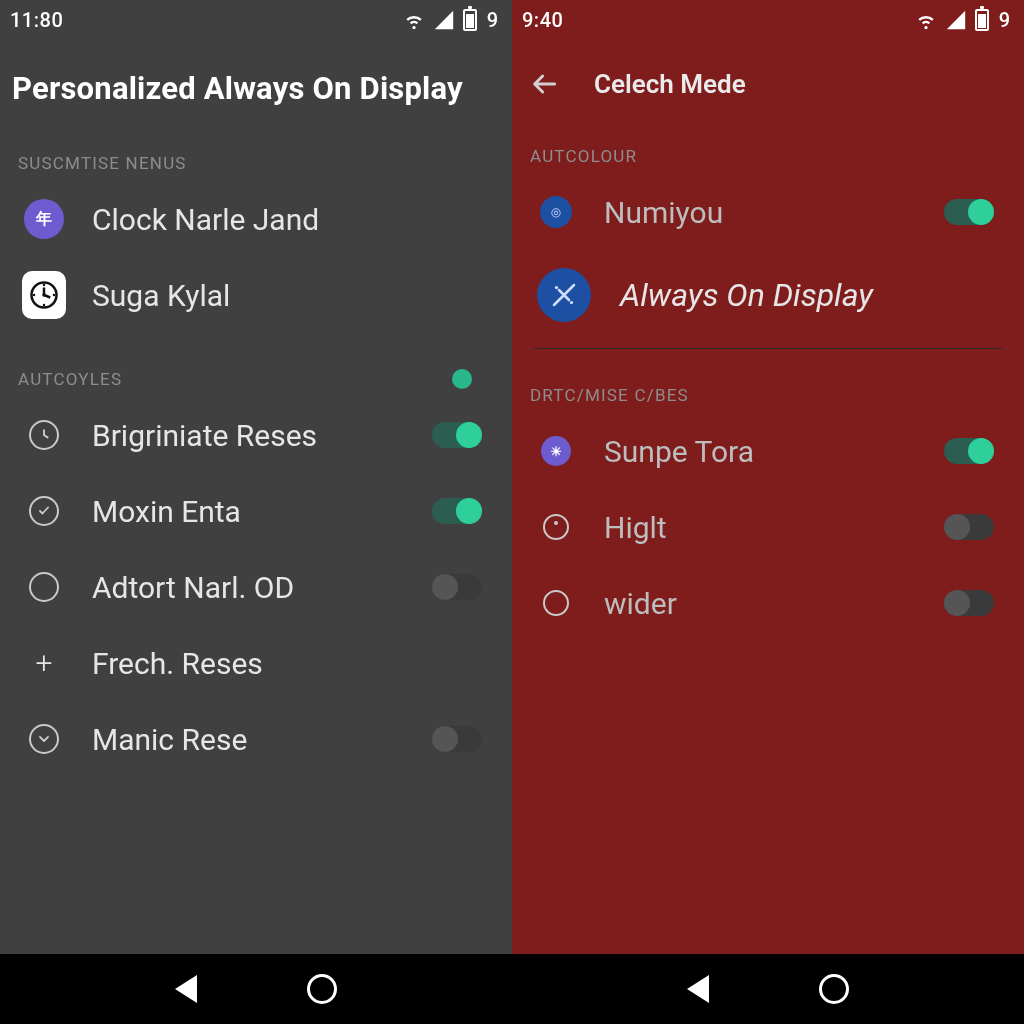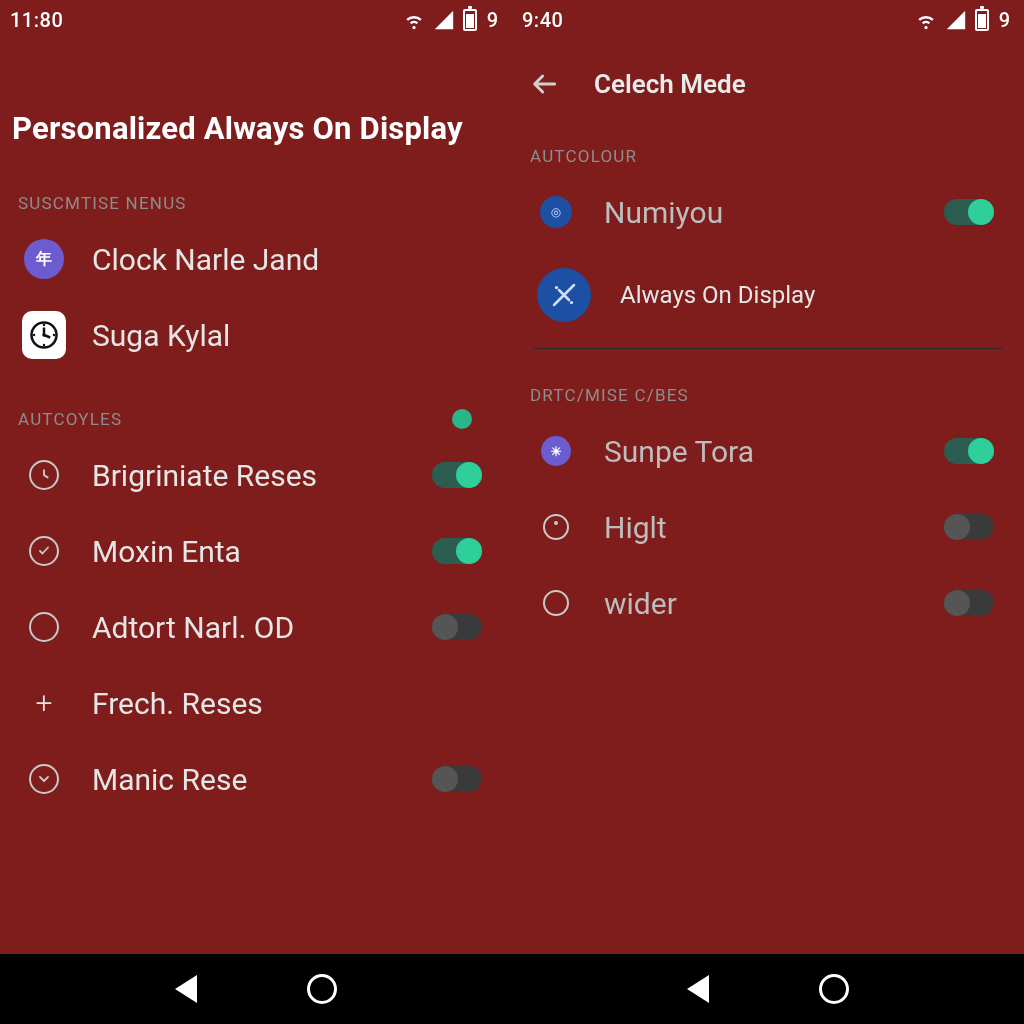--- a/index.html
+++ b/index.html
@@ -1,49 +1,49 @@
 <!DOCTYPE html>
 <html><head>
 <meta charset="utf-8">
 <style>
   * { box-sizing: border-box; margin: 0; padding: 0; }
   html, body { width: 1024px; height: 1024px; background: #000; overflow: hidden; font-family: Roboto, "Segoe UI", Arial, sans-serif; -webkit-font-smoothing: antialiased; }
   .stage { display: flex; width: 1024px; height: 1024px; }
   .phone { position: relative; width: 512px; height: 1024px; display: flex; flex-direction: column; }
-  .phone-left  { background: #7f1d1d; }
+  .phone-left  { background: #404040; }
   .phone-right { background: #7f1d1d; }
 
   
   .status { display: flex; align-items: center; justify-content: space-between; height: 40px; padding: 0 14px 0 10px; color: #fff; font-size: 20px; }
   .status .time { font-weight: 500; letter-spacing: 0.5px; }
   .status .sys  { display: flex; align-items: center; gap: 8px; }
   .wifi-icon, .signal-icon { width: 22px; height: 22px; }
   .battery { position:relative; width: 14px; height: 22px; border: 2px solid #fff; border-radius: 2px; }
   .battery::before { content:""; position:absolute; top:-5px; left:3px; width:4px; height:3px; background:#fff; border-radius:1px; }
   .battery .fill { position:absolute; bottom:1px; left:1px; right:1px; height:80%; background:#fff; }
   .batt-num { font-size: 20px; font-weight:500; margin-left:2px; }
 
   
   .appbar { padding: 30px 16px 10px 12px; }
-  .appbar h1 { color:#fff; font-size: 31px; font-weight: 700; letter-spacing: 0.2px; margin-top: 40px; }
+  .appbar h1 { color:#fff; font-size: 31px; font-weight: 700; letter-spacing: 0.2px; }
   .appbar-back { display:flex; align-items:center; gap: 28px; padding: 28px 16px 10px 16px; }
   .appbar-back .title2 { color:#eaeaea; font-size: 26px; font-weight: 600; margin-left: 6px; }
   .back-btn { width: 32px; height: 32px; color:#d0d0d0; }
 
   
   .section-label { color:#8d8d8d; font-size: 17px; letter-spacing: 1.2px; padding: 36px 16px 8px 18px; text-transform: uppercase; }
   .section-label.with-dot { display:flex; align-items:flex-start; justify-content:space-between; padding-right: 40px; }
   .green-dot { width: 20px; height: 20px; border-radius: 50%; background:#28b68b; }
 
   
   .row { display:flex; align-items:center; padding: 16px 30px 16px 22px; gap: 26px; min-height: 74px; }
   .row .lead { flex: 0 0 44px; width:44px; height:44px; display:flex; align-items:center; justify-content:center; }
   .row .label { flex: 1 1 auto; color: #e6e6e6; font-size: 30px; font-weight: 400; }
   .row .label.muted { color:#bdbdbd; }
-  .row .label.lg { font-size: 24px; }
+  .row .label.lg { font-size: 32px; font-style: italic; }
 
   
   .circ { width: 40px; height: 40px; border-radius: 50%; display:flex; align-items:center; justify-content:center; }
   .circ.purple { background:#6d5bd0; color:#fff; font-size:16px; font-weight:700; }
   .circ.blue   { background:#1d4fa3; color:#cfe0ff; }
   .circ.blue.lg{ width:54px; height:54px; }
   .circ.white  { background:#fff; color:#111; border-radius: 10px; }
 
   .ring { width: 30px; height: 30px; border: 2.5px solid #c9c9c9; border-radius: 50%; display:flex; align-items:center; justify-content:center; color:#c9c9c9; }
   .ring.small { width:26px; height:26px; }

